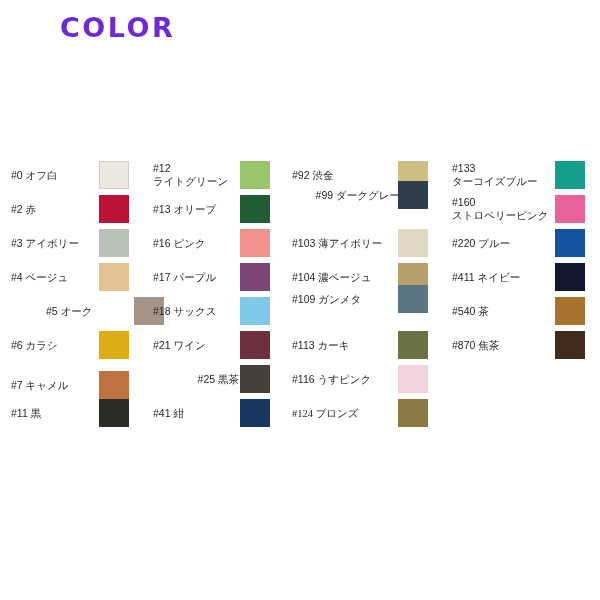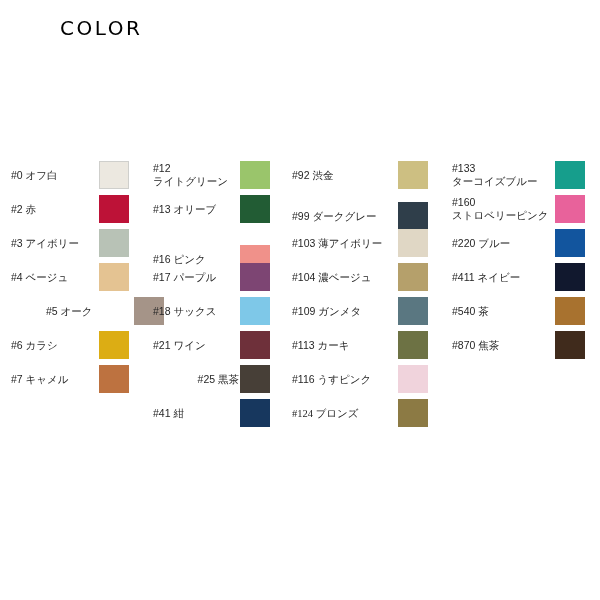--- a/index.html
+++ b/index.html
@@ -31,24 +31,24 @@
     height: 52px;
     background: #ffffff;
     -webkit-clip-path: polygon(0 0, 226px 0, 201px 26px, 226px 52px, 0 52px);
     clip-path: polygon(0 0, 226px 0, 201px 26px, 226px 52px, 0 52px);
     filter: drop-shadow(2px 3px 3px rgba(0,0,0,0.22));
   }
   .banner-title {
     position: absolute;
     left: 60px;
     top: 13px;
-    font-size: 20px;
+    font-size: 27px;
     letter-spacing: 2.5px;
-    color: #000000;
-    font-weight: 400;
+    color: #6d28d9;
+    font-weight: 700;
     font-family: "DejaVu Sans", "Liberation Sans", sans-serif;
     line-height: 30px;
   }
 
   
   .grid {
     position: absolute;
     left: 0;
     top: 158px;
     width: 600px;
@@ -143,42 +143,48 @@
           <span>#5 オーク</span>
         </div>
         <div class="swatch" title="#5 オーク" style="background: rgb(165, 148, 136);"></div>
       </div>
       <div class="row" style="top: 170px;">
         <div class="swatch-label">
           <span>#6 カラシ</span>
         </div>
         <div class="swatch" title="#6 カラシ" style="background: rgb(220, 173, 20);"></div>
       </div>
-      <div class="row" style="top: 204px;">
+      <div class="row" style="top: 210px;">
         <div class="swatch-label">
           <span>#7 キャメル</span>
         </div>
         <div class="swatch" title="#7 キャメル" style="background: rgb(189, 114, 64);"></div>
+      </div>
+      <div class="row" style="top: 238px;">
+        <div class="swatch-label">
+          <span>#11 黒</span>
+        </div>
+        <div class="swatch" title="#11 黒" style="background: rgb(43, 43, 40);"></div>
       </div>
     </div>
     <div class="col col-1">
       <div class="row" style="top: 0px;">
         <div class="swatch-label">
           <span>#12</span>
           <span>ライトグリーン</span>
         </div>
         <div class="swatch" title="#12 ライトグリーン" style="background: rgb(154, 197, 107);"></div>
       </div>
       <div class="row" style="top: 34px;">
         <div class="swatch-label">
           <span>#13 オリーブ</span>
         </div>
         <div class="swatch" title="#13 オリーブ" style="background: rgb(34, 92, 52);"></div>
       </div>
-      <div class="row" style="top: 84px;">
+      <div class="row" style="top: 68px;">
         <div class="swatch-label">
           <span>#16 ピンク</span>
         </div>
         <div class="swatch" title="#16 ピンク" style="background: rgb(240, 145, 138);"></div>
       </div>
       <div class="row" style="top: 102px;">
         <div class="swatch-label">
           <span>#17 パープル</span>
         </div>
         <div class="swatch" title="#17 パープル" style="background: rgb(125, 69, 115);"></div>
@@ -208,39 +214,39 @@
         <div class="swatch" title="#41 紺" style="background: rgb(23, 55, 94);"></div>
       </div>
     </div>
     <div class="col col-2">
       <div class="row" style="top: 0px;">
         <div class="swatch-label">
           <span>#92 渋金</span>
         </div>
         <div class="swatch" title="#92 渋金" style="background: rgb(205, 191, 130);"></div>
       </div>
-      <div class="row" style="top: 41px;">
+      <div class="row" style="top: 20px; text-align: right;">
         <div class="swatch-label">
           <span>#99 ダークグレー</span>
         </div>
         <div class="swatch" title="#99 ダークグレー" style="background: rgb(47, 62, 74);"></div>
       </div>
       <div class="row" style="top: 68px;">
         <div class="swatch-label">
           <span>#103 薄アイボリー</span>
         </div>
         <div class="swatch" title="#103 薄アイボリー" style="background: rgb(224, 215, 197);"></div>
       </div>
       <div class="row" style="top: 102px;">
         <div class="swatch-label">
           <span>#104 濃ベージュ</span>
         </div>
         <div class="swatch" title="#104 濃ベージュ" style="background: rgb(181, 160, 107);"></div>
       </div>
-      <div class="row" style="top: 136px;">
+      <div class="row" style="top: 124px;">
         <div class="swatch-label">
           <span>#109 ガンメタ</span>
         </div>
         <div class="swatch" title="#109 ガンメタ" style="background: rgb(90, 119, 129);"></div>
       </div>
       <div class="row" style="top: 170px;">
         <div class="swatch-label">
           <span>#113 カーキ</span>
         </div>
         <div class="swatch" title="#113 カーキ" style="background: rgb(109, 114, 68);"></div>

